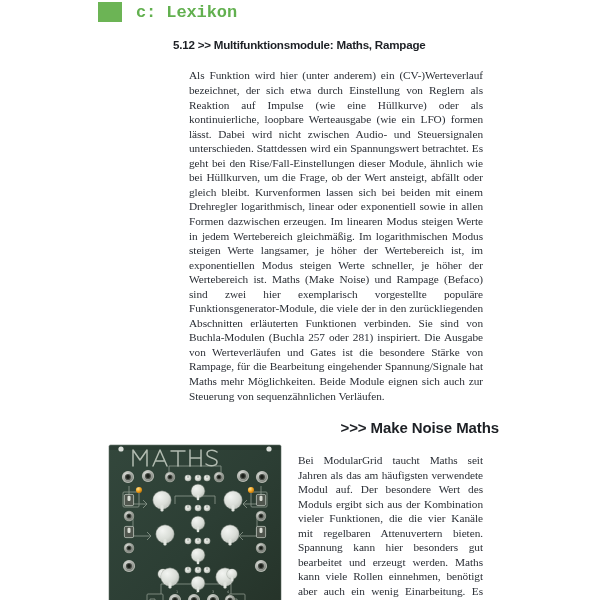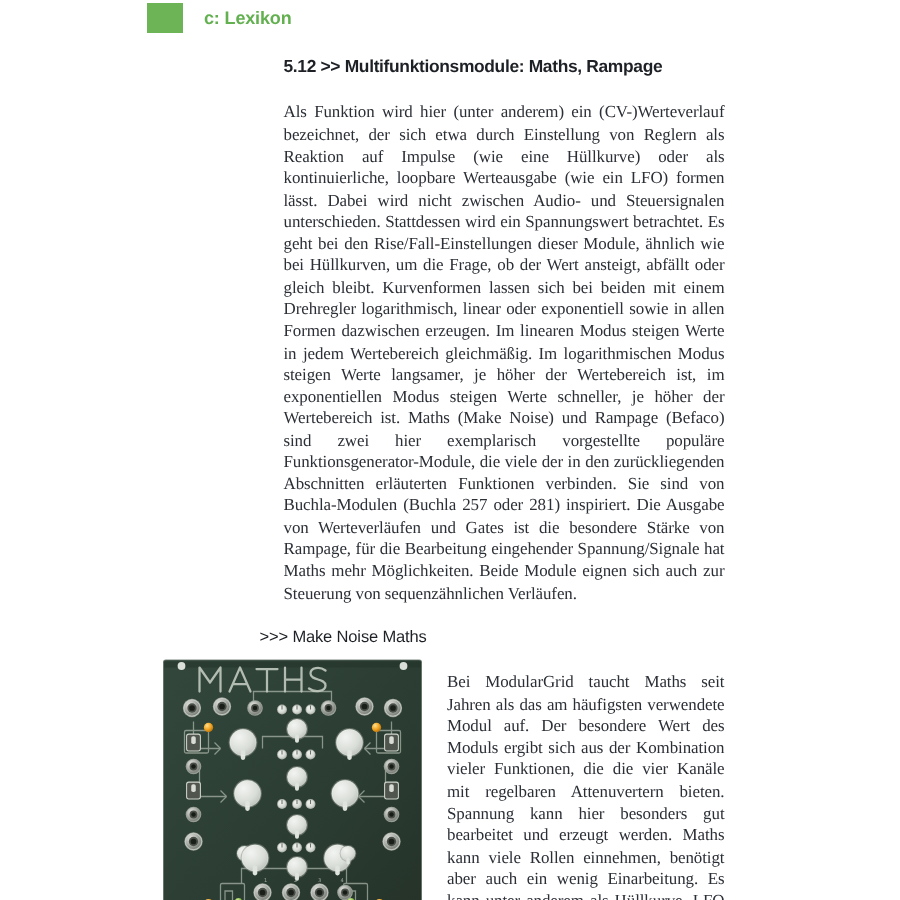--- a/index.html
+++ b/index.html
@@ -25,53 +25,54 @@
     display: flex;
     align-items: center;
     gap: 14px;
   }
   .header-swatch {
     width: 24px; height: 20px;
     background: #6cb455;
     display: block;
   }
   .header-label {
-    font-family: Liberation Sans, sans-serif;
-    font-size: 12px;
+    font-family: Liberation Mono, monospace;
+    font-size: 17px;
     font-weight: 700;
     letter-spacing: -0.1px;
     color: #62b04f;
     white-space: nowrap;
   }
 
   
   .content {
     position: absolute;
     left: 173px; top: 38px;
     width: 326px;
   }
 
   .section-title {
     font-family: "Liberation Sans", "DejaVu Sans", sans-serif;
     font-size: 11.6px;
     font-weight: 700;
     color: #1d2025;
     letter-spacing: -0.22px;
-    margin: 0 0 11px 16px;
+    margin: 0 0 11px 0;
     line-height: 1.25;
   }
 
   .subsection-title {
     font-family: "Liberation Sans", "DejaVu Sans", sans-serif;
-    font-size: 11px;
-    font-weight: 400;
+    font-size: 15px;
+    font-weight: 700;
     color: #1d2025;
     letter-spacing: -0.1px;
     margin: 14px 0 5px 0;
     line-height: 1.2;
+    text-align: right;
   }
 
   p.body {
     margin: 16px;
     font-size: 11.3px;
     line-height: 14.55px;
     text-align: justify;
     text-justify: inter-word;
     hyphens: manual;
     color: #2b2f36;

